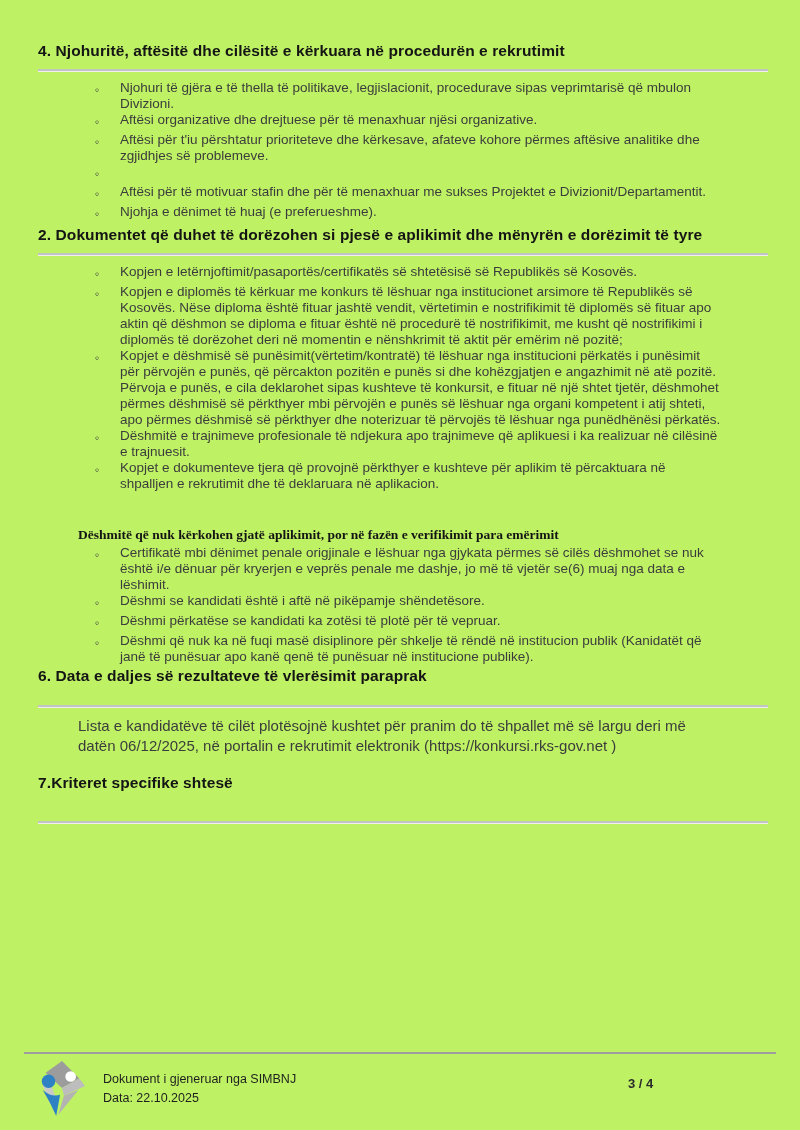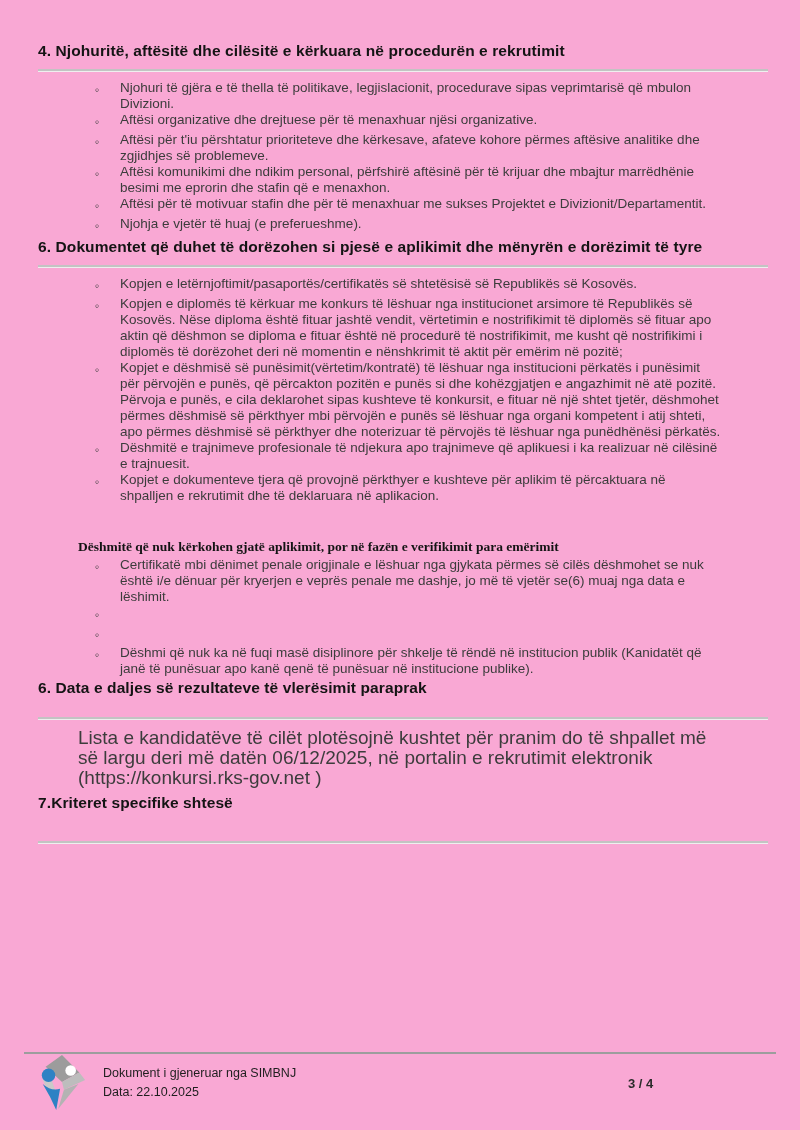--- a/index.html
+++ b/index.html
@@ -1,21 +1,21 @@
 <!DOCTYPE html>
 <html><head>
 <meta charset="utf-8">
 <style>
   html, body { margin: 0; padding: 0; background: #ffffff; }
   body {
     width: 800px; height: 1130px;
     font-family: "Liberation Sans", "DejaVu Sans", sans-serif;
     color: #3c3c3c;
   }
-  .page { position: relative; width: 800px; height: 1130px; overflow: hidden; background: #f9a8d4; }
+  .page { position: relative; width: 800px; height: 1130px; overflow: hidden; background: #bef264; }
   .content { padding: 40px 32px 0 38px; }
 
   h2.sec-title {
     margin: 0; font-size: 15.5px; line-height: 22px;
     font-weight: bold; color: #141414; letter-spacing: 0.1px;
   }
   .rule { height: 0; border-top: 2px solid #c3c3c3; border-bottom: 1px solid #efefef; margin: 7px 0 8px 0; }
 
   ul.bullets { list-style: none; margin: 0; padding: 0 0 0 57px; }
   ul.bullets li { display: flex; align-items: flex-start; }
@@ -24,31 +24,31 @@
 
   .sec5-title { margin-top: 22px; max-width: 700px; }
   .subheading {
     margin: 33px 0 0 40px; font-size: 13.5px; line-height: 20px;
     font-weight: bold; color: #141414; max-width: 650px; font-family: Liberation Serif, serif;
   }
   .list-gap { margin-top: 23px; }
   .sec6-title { margin-top: 46px; }
   .rule-wide-gap { margin-top: 18px; }
   .paragraph {
-    margin: 4px 0 4px 40px; max-width: 645px;
-    font-size: 19px; line-height: 20px; color: #3c3c3c;
+    margin: 4px 0 16px 40px; max-width: 645px;
+    font-size: 15px; line-height: 20px; color: #3c3c3c;
   }
   .sec7-title { margin-top: 24px; }
   .rule-s7 { margin-top: 27px; }
 
   .footer {
     position: absolute; left: 24px; right: 24px; top: 1052px;
     border-top: 2px solid #9d9d9d; height: 78px;
   }
-  .footer-inner { display: flex; align-items: flex-start; }
+  .footer-inner { display: flex; align-items: flex-start; padding-top: 6px; }
   .logo-wrap { margin-left: 12px; width: 52px; height: 58px; }
   .footer-text { margin-left: 15px; padding-top: 10px; font-size: 12.5px; line-height: 19px; color: #1f1f1f; }
   .page-num { position: absolute; left: 604px; top: 22px; font-size: 13px; color: #2b2b2b; font-weight: bold; }
 </style>
 </head>
 <body>
 
 <div class="page">
   <div class="content">
 
@@ -63,35 +63,34 @@
           <li>
           <span class="bullet">◦</span>
           <span class="btext">Aftësi organizative dhe drejtuese për të menaxhuar njësi organizative.</span>
         </li>
           <li>
           <span class="bullet">◦</span>
           <span class="btext">Aftësi për t'iu përshtatur prioriteteve dhe kërkesave, afateve kohore përmes aftësive analitike dhe zgjidhjes së problemeve.</span>
         </li>
           <li>
           <span class="bullet">◦</span>
-          <span class="btext">Aftësi komunikimi dhe ndikim personal, përfshirë aftësinë për të krijuar dhe mbajtur marrëdhënie besimi me eprorin dhe stafin që e menaxhon.</span>
         </li>
           <li>
           <span class="bullet">◦</span>
           <span class="btext">Aftësi për të motivuar stafin dhe për të menaxhuar me sukses Projektet e Divizionit/Departamentit.</span>
         </li>
           <li>
           <span class="bullet">◦</span>
-          <span class="btext">Njohja e vjetër të huaj (e preferueshme).</span>
+          <span class="btext">Njohja e dënimet të huaj (e preferueshme).</span>
         </li>
         </ul>
     </section>
 
     <section>
-      <h2 class="sec-title sec5-title">6. Dokumentet që duhet të dorëzohen si pjesë e aplikimit dhe mënyrën e dorëzimit të tyre</h2>
+      <h2 class="sec-title sec5-title">2. Dokumentet që duhet të dorëzohen si pjesë e aplikimit dhe mënyrën e dorëzimit të tyre</h2>
       <div class="rule"></div>
       <ul class="bullets">
           <li>
           <span class="bullet">◦</span>
           <span class="btext">Kopjen e letërnjoftimit/pasaportës/certifikatës së shtetësisë së Republikës së Kosovës.</span>
         </li>
           <li>
           <span class="bullet">◦</span>
           <span class="btext">Kopjen e diplomës të kërkuar me konkurs të lëshuar nga institucionet arsimore të Republikës së Kosovës. Nëse diploma është fituar jashtë vendit, vërtetimin e nostrifikimit të diplomës së fituar apo aktin që dëshmon se diploma e fituar është në procedurë të nostrifikimit, me kusht që nostrifikimi i diplomës të dorëzohet deri në momentin e nënshkrimit të aktit për emërim në pozitë;</span>
         </li>
@@ -109,23 +108,25 @@
         </li>
         </ul>
       <h3 class="subheading">Dëshmitë që nuk kërkohen gjatë aplikimit, por në fazën e verifikimit para emërimit</h3>
       <ul class="bullets list-gap">
           <li>
           <span class="bullet">◦</span>
           <span class="btext">Certifikatë mbi dënimet penale origjinale e lëshuar nga gjykata përmes së cilës dëshmohet se nuk është i/e dënuar për kryerjen e veprës penale me dashje, jo më të vjetër se(6) muaj nga data e lëshimit.</span>
         </li>
           <li>
           <span class="bullet">◦</span>
+          <span class="btext">Dëshmi se kandidati është i aftë në pikëpamje shëndetësore.</span>
         </li>
           <li>
           <span class="bullet">◦</span>
+          <span class="btext">Dëshmi përkatëse se kandidati ka zotësi të plotë për të vepruar.</span>
         </li>
           <li>
           <span class="bullet">◦</span>
           <span class="btext">Dëshmi që nuk ka në fuqi masë disiplinore për shkelje të rëndë në institucion publik (Kanidatët që janë të punësuar apo kanë qenë të punësuar në institucione publike).</span>
         </li>
         </ul>
     </section>
 
     <section>
       <h2 class="sec-title sec6-title">6. Data e daljes së rezultateve të vlerësimit paraprak</h2>

